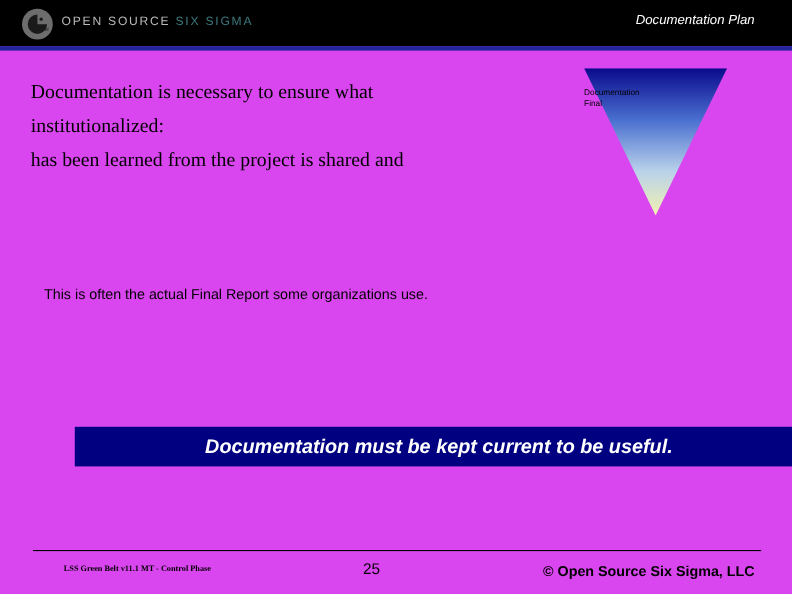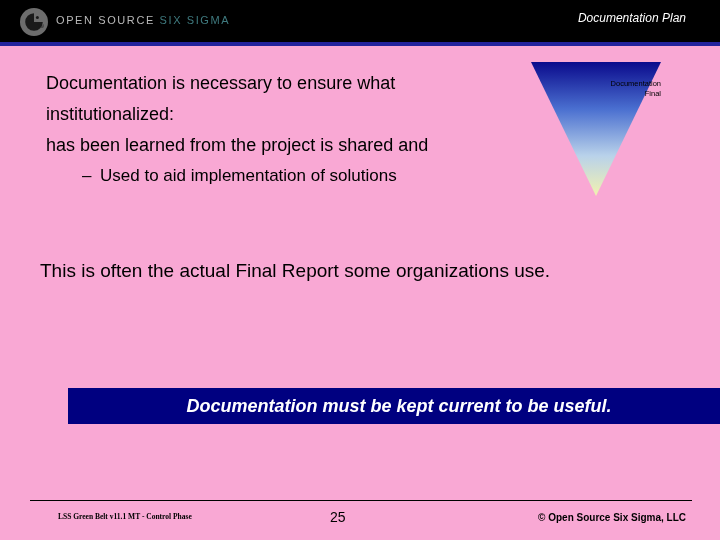--- a/index.html
+++ b/index.html
@@ -12,21 +12,21 @@
     height: 540px;
     font-family: "Liberation Sans", sans-serif;
     overflow: hidden;
     position: relative;
   }
 
   .slide {
     position: relative;
     width: 720px;
     height: 540px;
-    background: #f9a8d4;
+    background: #d946ef;
   }
 
   
   .header {
     position: absolute;
     left: 0;
     top: 0;
     width: 720px;
     height: 42px;
     background: #000000;
@@ -72,23 +72,24 @@
     left: 0;
     top: 42px;
     width: 720px;
     height: 4px;
     background: #23239c;
   }
 
   
   .body-block {
     position: absolute;
-    left: 46px;
+    left: 28px;
     top: 68px;
     width: 486px;
+    font-family: Liberation Serif, serif;
   }
   .body-line {
     font-size: 18px;
     color: #000000;
     line-height: 31px;
     white-space: nowrap;
   }
   .bullet-line {
     font-size: 17px;
     color: #000000;
@@ -98,40 +99,40 @@
   }
   .bullet-dash {
     display: inline-block;
     width: 18px;
   }
 
   .para-2 {
     position: absolute;
     left: 40px;
     top: 260px;
-    font-size: 19px;
+    font-size: 13px;
     color: #000000;
     white-space: nowrap;
   }
 
   
   .funnel {
     position: absolute;
     left: 531px;
     top: 62px;
     width: 130px;
     height: 134px;
   }
   .funnel svg { display: block; }
   .funnel-label {
     position: absolute;
     left: 0;
     top: 17px;
     width: 130px;
-    text-align: right;
+    text-align: left;
     font-size: 7.5px;
     color: #000000;
     line-height: 10px;
   }
 
   
   .callout {
     position: absolute;
     left: 30px;
     top: 388px;
@@ -175,21 +176,21 @@
     left: 330px;
     top: 509px;
     font-size: 14px;
     color: #000000;
     white-space: nowrap;
   }
   .footer-right {
     position: absolute;
     right: 34px;
     top: 512px;
-    font-size: 10px;
+    font-size: 13px;
     font-weight: bold;
     color: #000000;
     white-space: nowrap;
     padding-left: 19px;
   }
 </style>
 </head>
 <body>
 
 <div class="slide">
@@ -206,23 +207,20 @@
       <span class="grey">OPEN SOURCE </span><span class="teal">SIX SIGMA</span>
     </div>
     <div class="slide-title">Documentation Plan</div>
   </div>
   <div class="header-rule"></div>
 
   <div class="body-block">
     <div class="body-line">Documentation is necessary to ensure what</div>
     <div class="body-line">institutionalized:</div>
     <div class="body-line">has been learned from the project is shared and</div>
-    <div class="bullet-line">
-      <span class="bullet-dash">–</span><span>Used to aid implementation of solutions</span>
-    </div>
   </div>
 
   <div class="para-2">This is often the actual Final Report some organizations use.</div>
 
   <div class="funnel">
     <svg width="130" height="134" viewBox="0 0 130 134" aria-hidden="true">
       <defs>
         <linearGradient id="funnelGrad" x1="0" y1="0" x2="0" y2="1">
           <stop offset="0%" stop-color="#0a0a8c"></stop>
           <stop offset="35%" stop-color="#4a6fd0"></stop>

